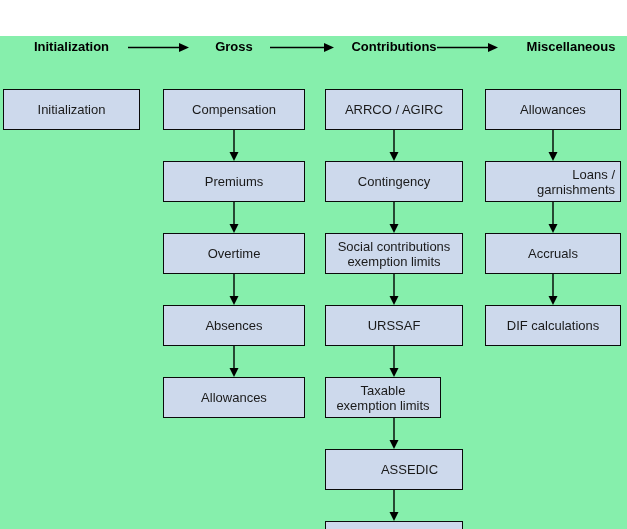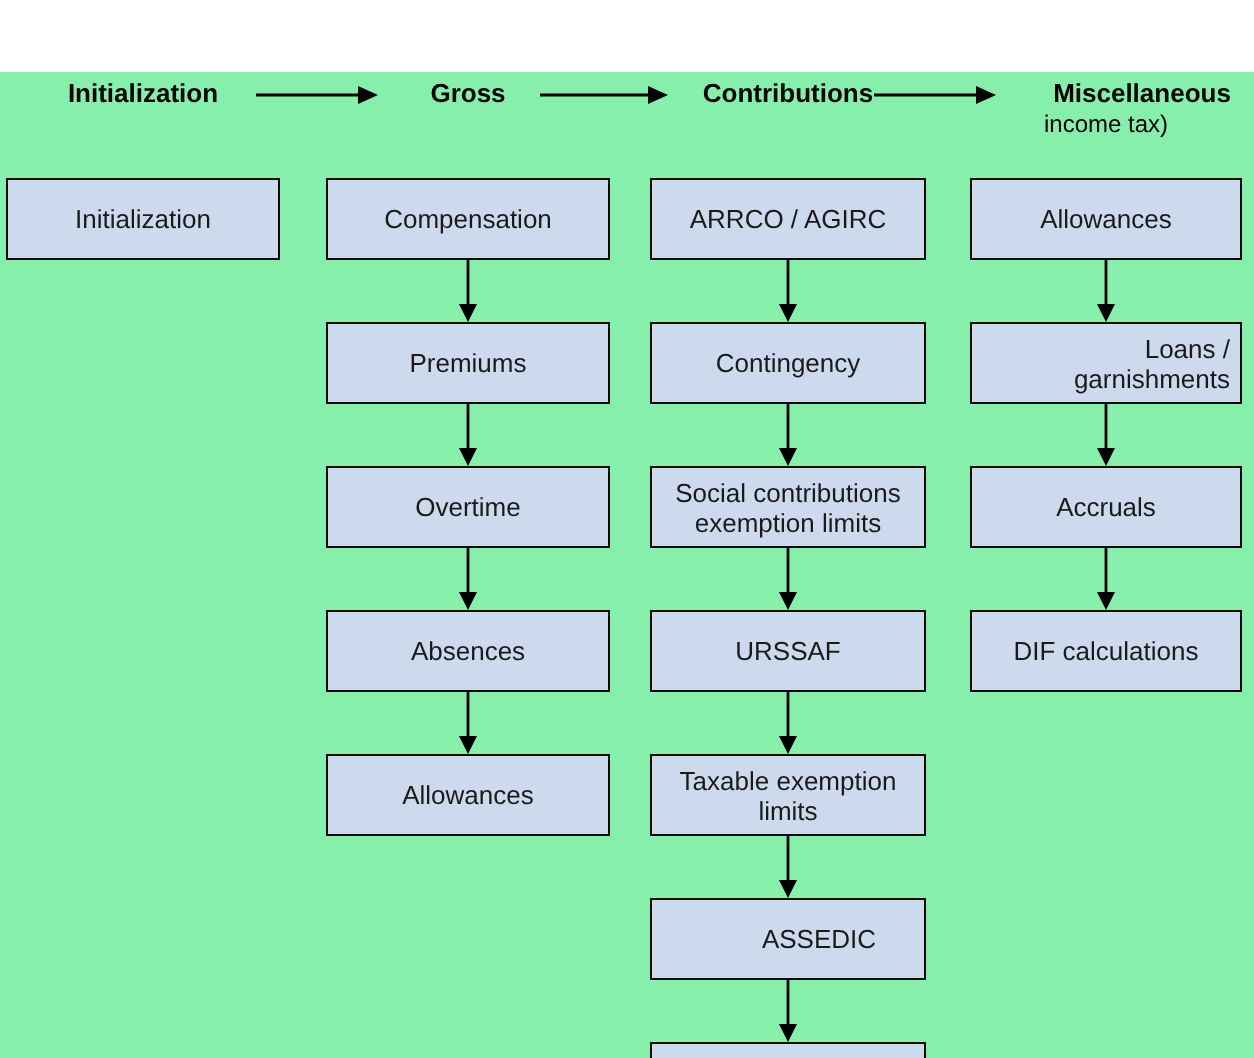--- a/index.html
+++ b/index.html
@@ -125,21 +125,20 @@
         <line x1="437" y1="11.5" x2="489" y2="11.5" stroke="#000000" stroke-width="1.5"></line>
         <polygon points="488,7 488,16 498,11.5" fill="#000000"></polygon>
       </g>
     </svg>
   <div id="headers">
       <div class="header-label" style="left: 3px; width: 137px;">Initialization</div>
       <div class="header-label" style="left: 163px; width: 142px;">Gross</div>
       <div class="header-label" style="left: 325px; width: 138px;">Contributions</div>
       <div class="header-label" style="left: 503px; width: 136px;">Miscellaneous</div>
       <div class="header-sub" style="left: 485px; width: 136px;">
-        <div>income tax)</div>
       </div>
     </div>
   <div id="columns">
       <div class="box" style="left: 3px; top: 53px; width: 137px;">
         <span>Initialization</span>
       </div>
       <div class="box" style="left: 163px; top: 53px; width: 142px;">
         <span>Compensation</span>
       </div>
       <div class="box" style="left: 163px; top: 125px; width: 142px;">
@@ -159,21 +158,21 @@
       </div>
       <div class="box" style="left: 325px; top: 125px; width: 138px;">
         <span>Contingency</span>
       </div>
       <div class="box" style="left: 325px; top: 197px; width: 138px;">
         <span>Social contributions exemption limits</span>
       </div>
       <div class="box" style="left: 325px; top: 269px; width: 138px;">
         <span>URSSAF</span>
       </div>
-      <div class="box" style="left: 325px; top: 341px; width: 138px;">
+      <div class="box" style="left: 325px; top: 341px; width: 116px;">
         <span>Taxable exemption limits</span>
       </div>
       <div class="box" style="left: 325px; top: 413px; width: 138px; padding-left: 36px;">
         <span>ASSEDIC</span>
       </div>
       <div class="box" style="left: 325px; top: 485px; width: 138px; text-align: right;">
         <span>Levies</span>
       </div>
       <div class="box" style="left: 485px; top: 53px; width: 136px;">
         <span>Allowances</span>

